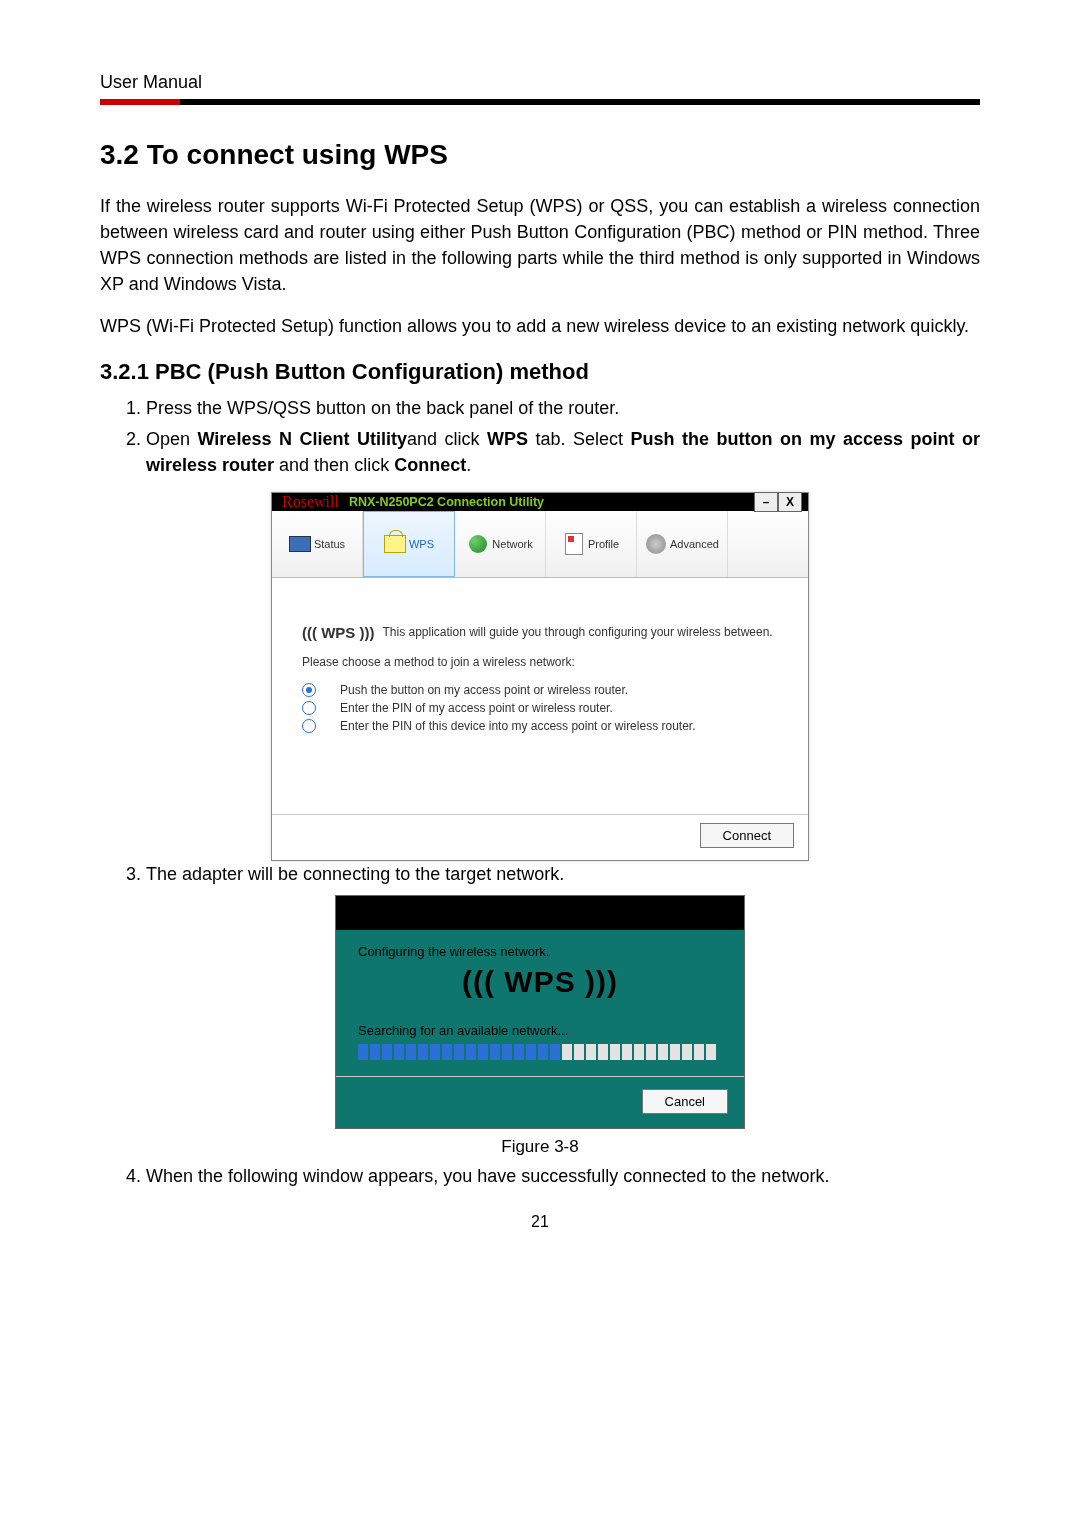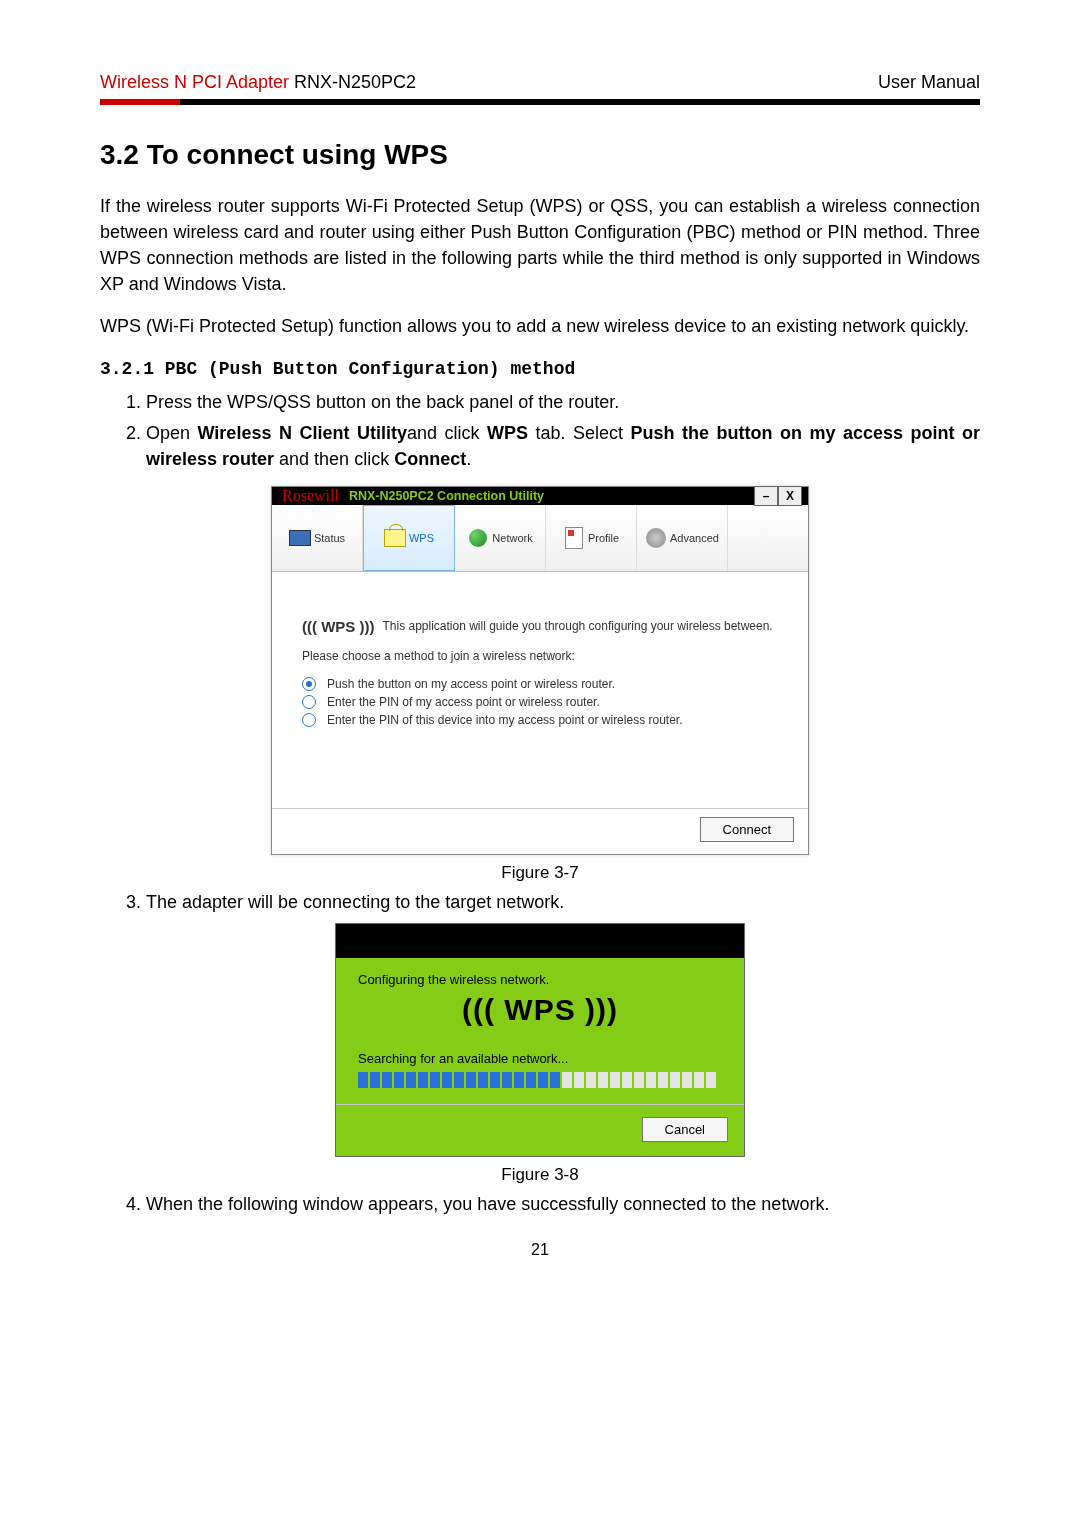--- a/index.html
+++ b/index.html
@@ -33,24 +33,23 @@
     margin: 0 0 22px 0;
     font-weight: bold;
   }
   p.body {
     font-size: 18px;
     line-height: 1.45;
     margin: 0 0 16px 0;
     text-align: justify;
   }
   h3.subsection {
-    font-size: 18px;
+    font-size: 22px;
     margin: 20px 0 10px 0;
     font-weight: bold;
-    font-family: Liberation Mono, monospace;
   }
   ol.steps {
     font-size: 18px;
     line-height: 1.45;
     margin: 0;
     padding-left: 46px;
     text-align: justify;
   }
   ol.steps > li { margin-bottom: 4px; }
   .bold { font-weight: bold; }
@@ -132,21 +131,21 @@
     color: #333;
     min-height: 180px;
     border-bottom: 1px solid #ccc;
   }
   .wps-line { display:flex; align-items:center; gap:8px; margin-bottom:14px;}
   .wps-badge {
     font-weight: bold; font-size: 15px;
   }
   .choose { margin-bottom: 14px; }
   .radio-row {
-    display:flex; align-items:center; gap:11px;
+    display:flex; align-items:center; gap:24px;
     font-size: 12px; margin: 4px 0;
   }
   .radio {
     width:12px;height:12px;border:1.5px solid #2a6fd6;border-radius:50%;
     display:inline-flex;align-items:center;justify-content:center;
     flex: 0 0 12px;
   }
   .radio.sel::after{content:"";width:6px;height:6px;background:#2a6fd6;border-radius:50%;}
   .app1-footer {
     display:flex; justify-content:flex-end; padding: 8px 14px 12px;
@@ -155,21 +154,21 @@
   .btn {
     border:1px solid #777; background:#f6f6f6;
     padding: 4px 22px; font-size: 13px;
   }
 
   
   .app2 {
     width: 408px;
     margin: 8px auto 0 auto;
     border: 1px solid #666;
-    background:#84cc16;
+    background:#0f766e;
   }
   .app2-titlebar {
     height: 34px; background:#000;
   }
   .app2-body {
     padding: 14px 22px 2px 22px;
     font-size: 13px;
   }
   .cfg-msg { margin-bottom: 6px; }
   .wps-big {
@@ -196,23 +195,20 @@
   .ico-prof{width:16px;height:20px;background:#fff;border:1px solid #888;position:relative;}
   .ico-prof::after{content:"";position:absolute;top:2px;left:2px;width:6px;height:6px;background:#d33;}
   .ico-adv{width:20px;height:20px;background:radial-gradient(circle,#ccc,#888);border-radius:50%;position:relative;}
 </style>
 </head>
 <body>
 
 <div class="page">
 
   <div class="hdr-row">
-    <div class="hdr-left">
-      <span class="red">Wireless N PCI Adapter</span><span> RNX-N250PC2</span>
-    </div>
     <div>User Manual</div>
   </div>
   <div class="hdr-divider"></div>
 
   <h2 class="section">3.2  To connect using WPS</h2>
 
   <p class="body">If the wireless router supports Wi-Fi Protected Setup (WPS) or QSS, you can establish a wireless connection between wireless card and router using either Push Button Configuration (PBC) method or PIN method. Three WPS connection methods are listed in the following parts while the third method is only supported in Windows XP and Windows Vista.</p>
   <p class="body">WPS (Wi-Fi Protected Setup) function allows you to add a new wireless device to an existing network quickly.</p>
 
   <h3 class="subsection">3.2.1 PBC (Push Button Configuration) method</h3>
@@ -284,21 +280,20 @@
       <div class="radio-row">
         <span class="radio"></span>
         <span>Enter the PIN of this device into my access point or wireless router.</span>
       </div>
     </div>
     <div class="app1-footer">
       <div class="btn">Connect</div>
     </div>
   </div>
 
-  <div class="fig-caption">Figure 3-7</div>
 
   <ol class="steps" start="3">
     <li>The adapter will be connecting to the target network.</li>
   </ol>
 
   <div class="app2">
     <div class="app2-titlebar"></div>
     <div class="app2-body">
       <div class="cfg-msg">Configuring the wireless network.</div>
       <div class="wps-big">((( WPS )))</div>

